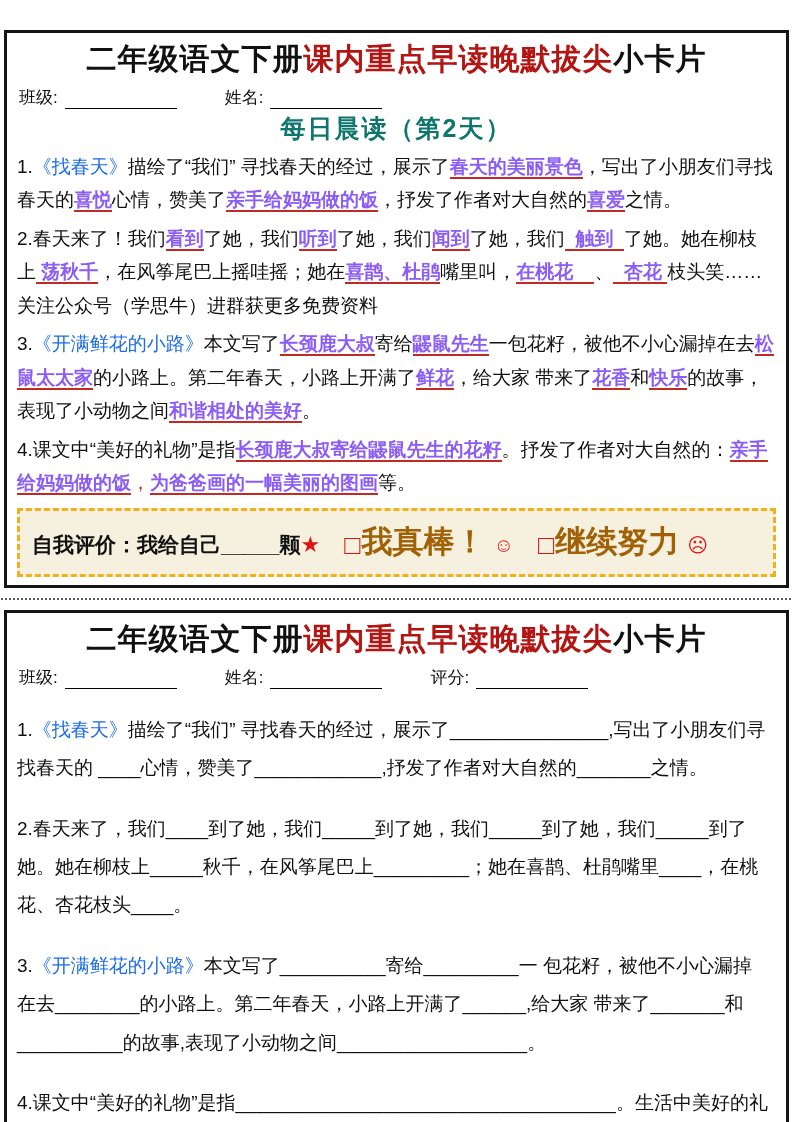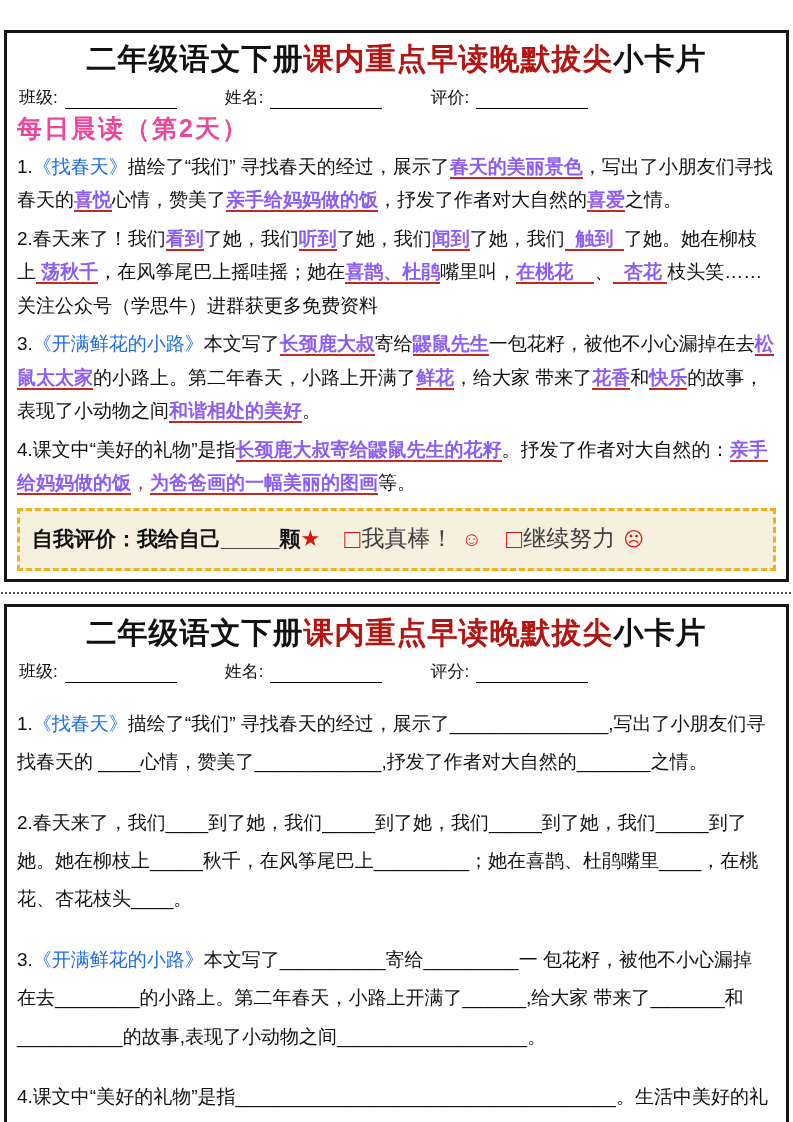--- a/index.html
+++ b/index.html
@@ -17,63 +17,59 @@
     margin:2px 0 4px;text-align:center;
     font-size:30px;font-weight:800;letter-spacing:1px;line-height:1.3;
     color:#111;
   }
   .sg-tr{color:#b31512;}
   .info-row{display:flex;align-items:flex-end;font-size:17px;margin:8px 2px 2px;}
   .info-field{display:flex;align-items:flex-end;margin-right:48px;}
   .info-label{white-space:nowrap;}
   .blank-line{display:inline-block;width:112px;border-bottom:1.6px solid #000;height:15px;margin-left:7px;}
   .daily-heading{
-    margin:3px 0 5px;
+    margin:3px 0 5px;text-align:center;
     font-size:25px;font-weight:bold;letter-spacing:2px;
-    color:#ec4899;
+    color:#0f766e;
   }
   .para{font-size:19px;line-height:1.76;margin:5px 0;text-align:left;}
   .card-night .para{line-height:2.02;margin:22px 0;}
   .sg-k{color:#111;}
   .sg-b{color:#1b6ce8;}
   .sg-r{color:#8b5cf6;border-bottom:2px solid #c02a20;font-weight:bold;}
   .sg-rn{color:#c02a20;}
   .eval-box{
     margin-top:9px;
     border:3px dashed #f2b11c;
     background:#f6f1de;
     padding:8px 12px;
     font-size:21px;line-height:1.5;
     white-space:nowrap;
   }
   .sg-kb{font-weight:bold;color:#111;}
-  .sg-rb{color:#404040;font-weight:normal;font-size:23px;}
+  .sg-rb{color:#a16207;font-weight:bold;font-size:31px;}
   .sg-star{color:#e01212;font-size:22px;}
   .sg-box{color:#e01212;font-size:27px;font-weight:400;margin:0 1px 0 24px;vertical-align:-2px;}
   .sg-face{color:#e01212;font-size:20px;margin-left:8px;}
   .page-divider{border:0;border-top:2px dotted #555;margin:10px -22px 10px;}
 </style>
 </head>
 <body>
 
 <div class="page">
 
   <section class="card card-morning">
     <h1 class="card-title"><span class="sg-k">二年级语文下册</span><span class="sg-tr">课内重点早读晚默拔尖</span><span class="sg-k">小卡片</span></h1>
     <div class="info-row">
       <span class="info-field">
         <span class="info-label">班级:</span>
         <span class="blank-line"></span>
       </span>
       <span class="info-field">
         <span class="info-label">姓名:</span>
-        <span class="blank-line"></span>
-      </span>
-      <span class="info-field">
-        <span class="info-label">评价:</span>
         <span class="blank-line"></span>
       </span>
     </div>
     <h2 class="daily-heading">每日晨读（第2天）</h2>
     <p class="para"><span class="sg-k">1.</span><span class="sg-b">《找春天》</span><span class="sg-k">描绘了“我们” 寻找春天的经过，展示了</span><span class="sg-r">春天的美丽景色</span><span class="sg-k">，写出了小朋友们寻找春天的</span><span class="sg-r">喜悦</span><span class="sg-k">心情，赞美了</span><span class="sg-r">亲手给妈妈做的饭</span><span class="sg-k">，抒发了作者对大自然的</span><span class="sg-r">喜爱</span><span class="sg-k">之情。</span></p>
     <p class="para"><span class="sg-k">2.春天来了！我们</span><span class="sg-r">看到</span><span class="sg-k">了她，我们</span><span class="sg-r">听到</span><span class="sg-k">了她，我们</span><span class="sg-r">闻到</span><span class="sg-k">了她，我们</span><span class="sg-r">&nbsp;&nbsp;触到&nbsp;&nbsp;</span><span class="sg-k">了她。她在柳枝上</span><span class="sg-r">&nbsp;荡秋千</span><span class="sg-k">，在风筝尾巴上摇哇摇；她在</span><span class="sg-r">喜鹊、杜鹃</span><span class="sg-k">嘴里叫，</span><span class="sg-r">在桃花&nbsp;&nbsp;&nbsp;&nbsp;</span><span class="sg-k">、</span><span class="sg-r">&nbsp;&nbsp;杏花&nbsp;</span><span class="sg-k">枝头笑……关注公众号（学思牛）进群获更多免费资料</span></p>
     <p class="para"><span class="sg-k">3.</span><span class="sg-b">《开满鲜花的小路》</span><span class="sg-k">本文写了</span><span class="sg-r">长颈鹿大叔</span><span class="sg-k">寄给</span><span class="sg-r">鼹鼠先生</span><span class="sg-k">一包花籽，被他不小心漏掉在去</span><span class="sg-r">松鼠太太家</span><span class="sg-k">的小路上。第二年春天，小路上开满了</span><span class="sg-r">鲜花</span><span class="sg-k">，给大家 带来了</span><span class="sg-r">花香</span><span class="sg-k">和</span><span class="sg-r">快乐</span><span class="sg-k">的故事，表现了小动物之间</span><span class="sg-r">和谐相处的美好</span><span class="sg-k">。</span></p>
     <p class="para"><span class="sg-k">4.课文中“美好的礼物”是指</span><span class="sg-r">长颈鹿大叔寄给鼹鼠先生的花籽</span><span class="sg-k">。抒发了作者对大自然的：</span><span class="sg-r">亲手给妈妈做的饭</span><span class="sg-rn">，</span><span class="sg-r">为爸爸画的一幅美丽的图画</span><span class="sg-k">等。</span></p>
     <div class="eval-box"><span class="sg-kb">自我评价：我给自己</span><span class="sg-kb">_____</span><span class="sg-kb">颗</span><span class="sg-star">★</span><span class="sg-box">□</span><span class="sg-rb">我真棒！</span><span class="sg-face">☺</span><span class="sg-box">□</span><span class="sg-rb">继续努力</span><span class="sg-face">☹</span></div>
   </section>

